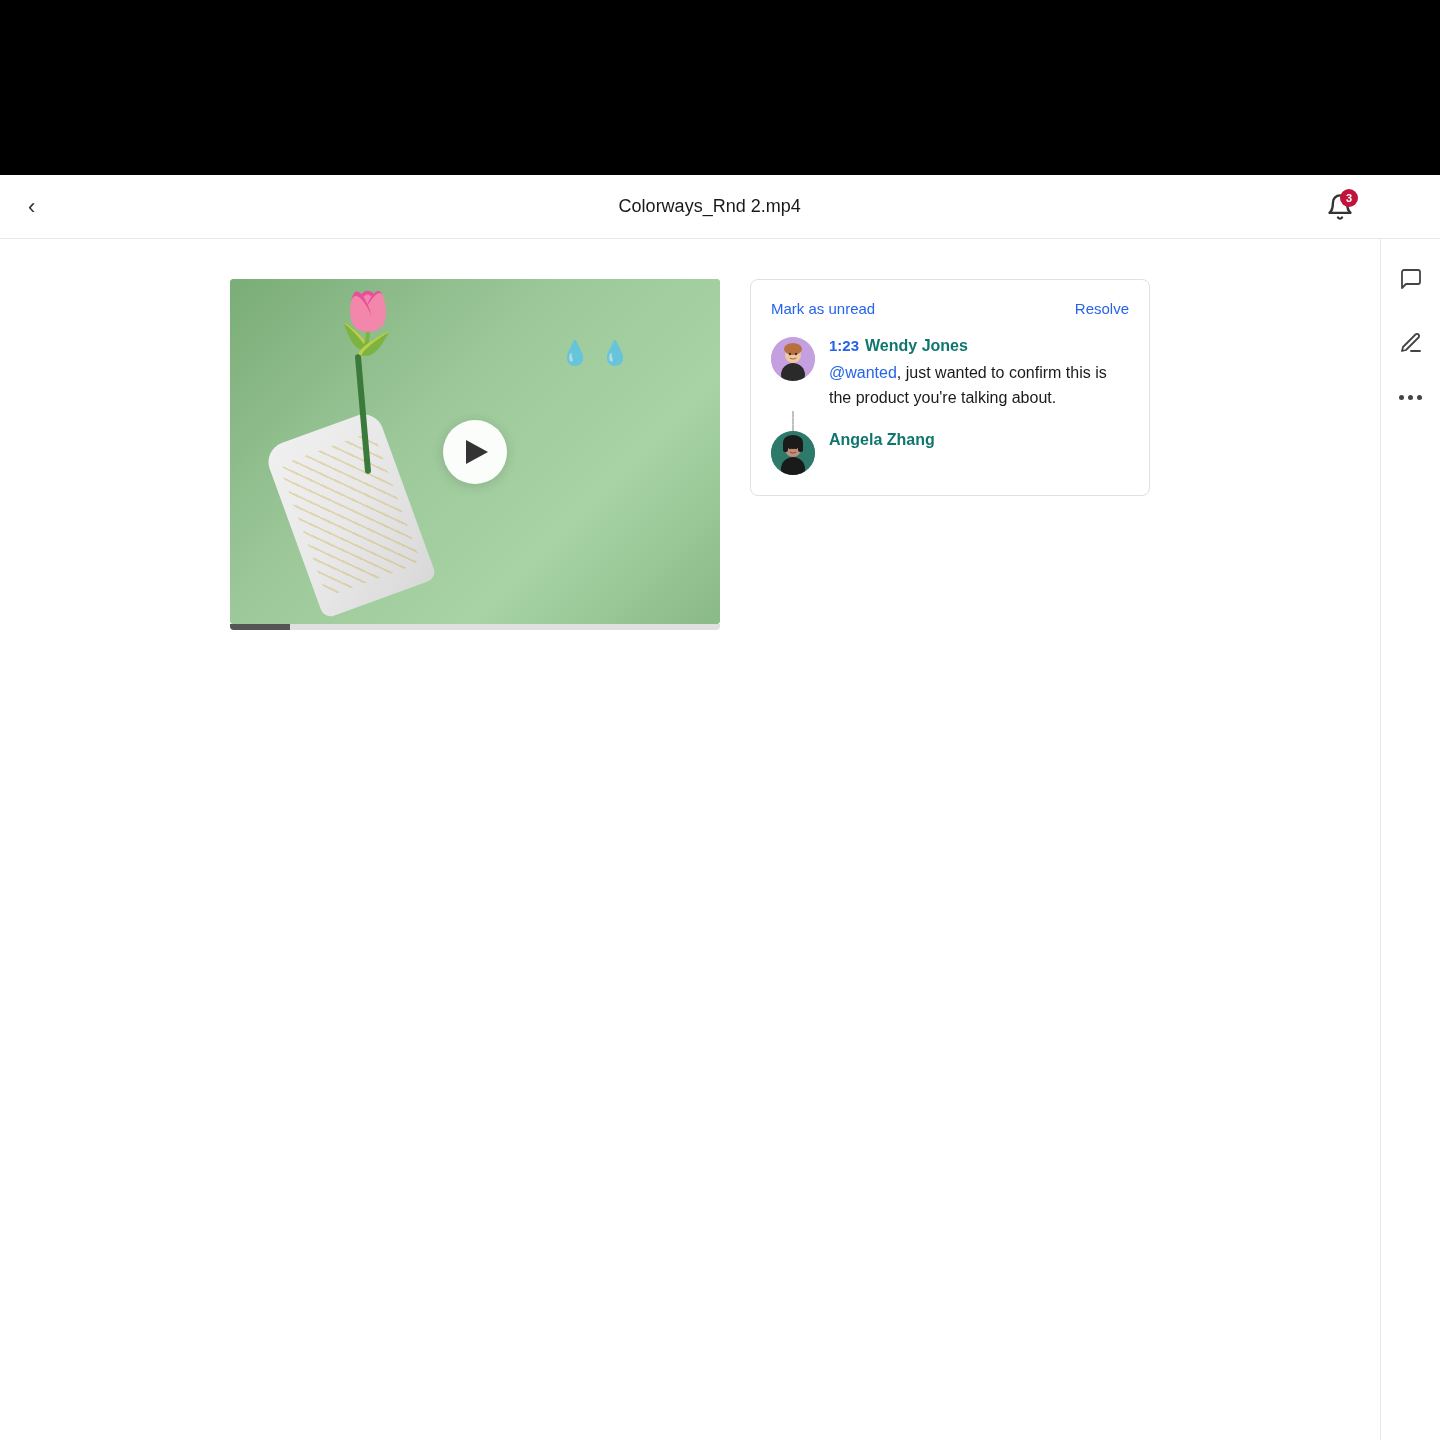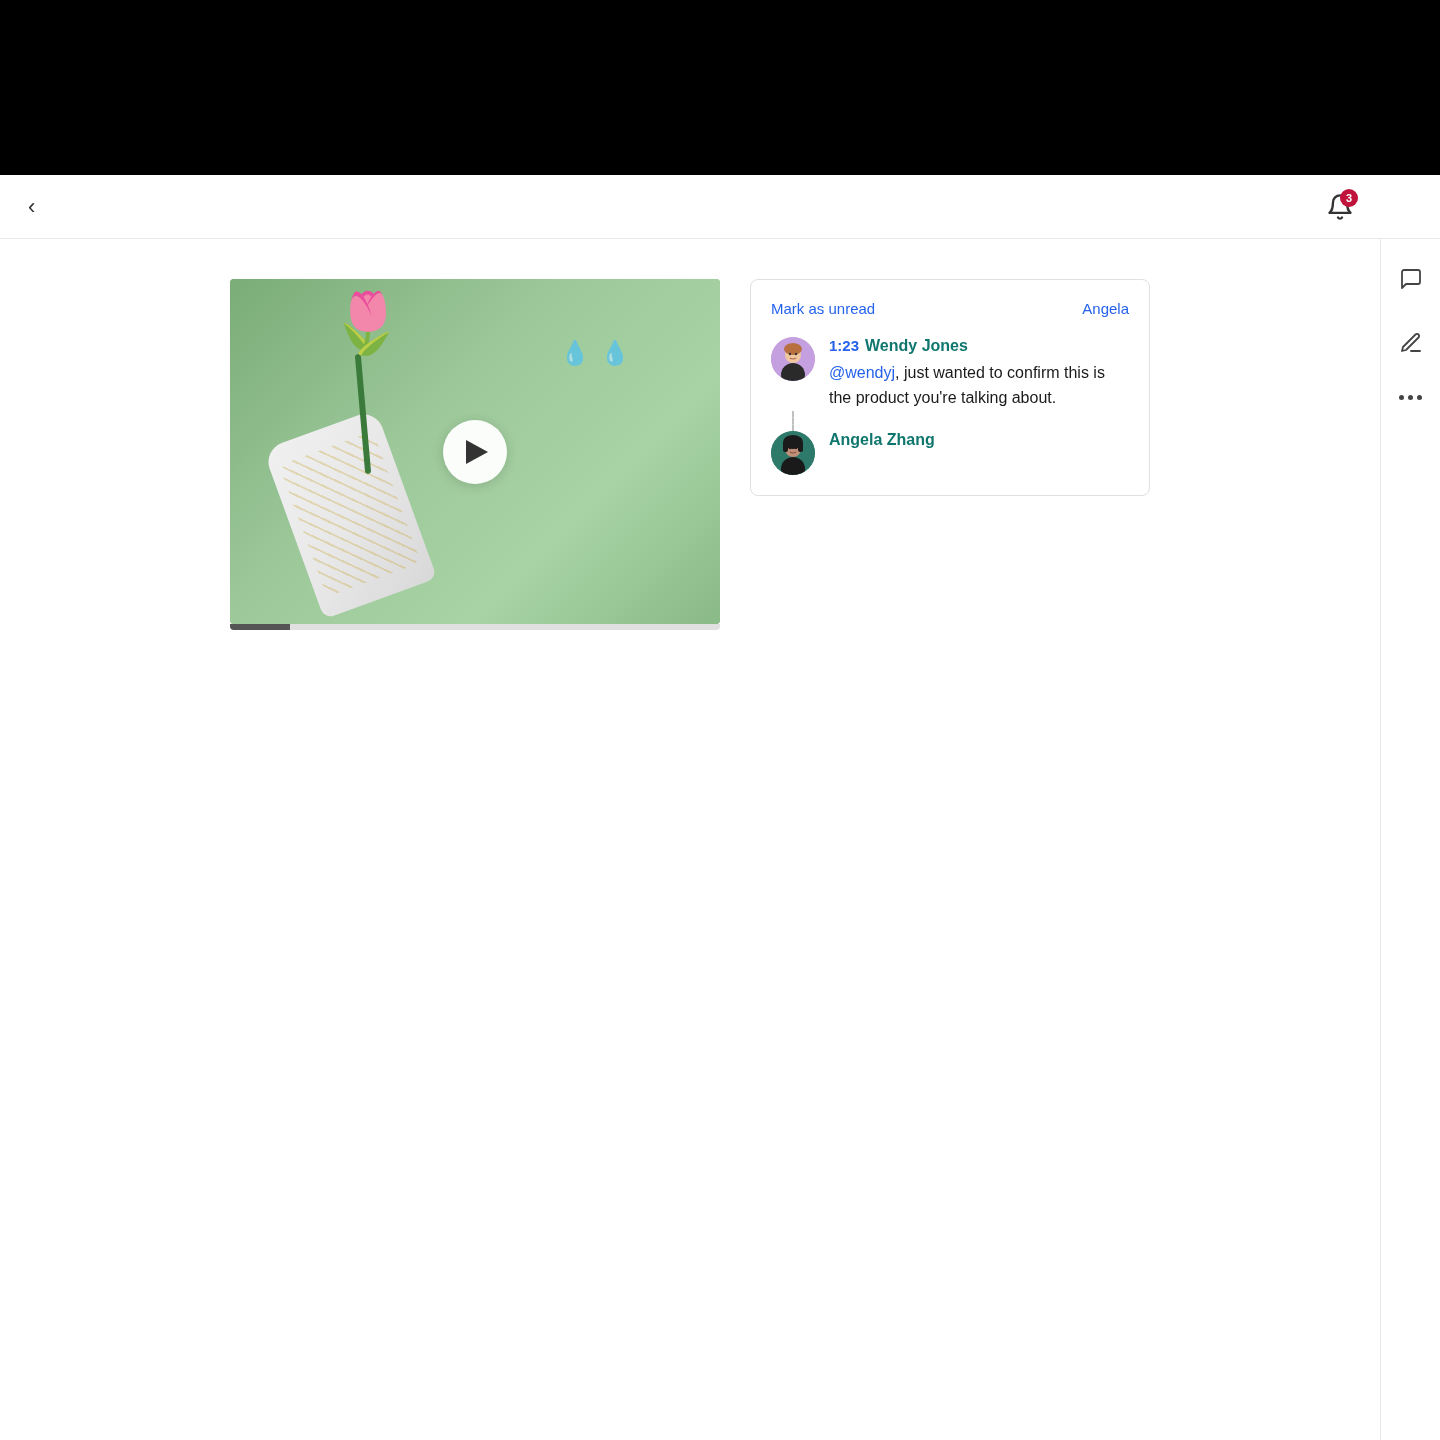--- a/index.html
+++ b/index.html
@@ -411,20 +411,21 @@
   </style>
 </head>
 <body>
 
 <div class="black-bar-top"></div>
 
 <div class="app-container">
 
   <div class="header">
     <button class="header-back">‹</button>
+    <div class="header-title">Colorways_Rnd 2.mp4</div>
     <div class="header-right">
       <button class="notification-btn">
         <svg class="notification-icon" viewBox="0 0 24 24" fill="none" stroke="currentColor" stroke-width="2" stroke-linecap="round" stroke-linejoin="round">
           <path d="M18 8A6 6 0 0 0 6 8c0 7-3 9-3 9h18s-3-2-3-9"></path>
           <path d="M13.73 21a2 2 0 0 1-3.46 0"></path>
         </svg>
         <span class="notification-badge">3</span>
       </button>
     </div>
   </div>
@@ -448,21 +449,21 @@
           </div>
         </div>
         <div class="video-progress">
           <div class="video-progress-fill"></div>
         </div>
       </div>
 
       <div class="comment-panel">
         <div class="comment-actions">
           <button class="mark-unread-btn">Mark as unread</button>
-          <button class="resolve-btn">Angela</button>
+          <button class="resolve-btn">Resolve</button>
         </div>
 
         <div class="comment-thread">
 
           <div class="comment-item">
             <div class="avatar avatar-wendy avatar-wendy-img">
               <svg width="44" height="44" viewBox="0 0 44 44">
                 <circle cx="22" cy="22" r="22" fill="#c4a0e0"></circle>
 
                 <circle cx="22" cy="18" r="8" fill="#f0c8a0"></circle>
@@ -475,21 +476,21 @@
 
                 <path d="M19 21 Q22 23 25 21" stroke="#b06050" stroke-width="1.2" fill="none"></path>
               </svg>
             </div>
             <div class="comment-body">
               <div class="comment-header">
                 <span class="comment-timestamp">1:23</span>
                 <span class="comment-author">Wendy Jones</span>
               </div>
               <div class="comment-text">
-                <span class="mention">@wendyj</span>, just wanted to confirm this is the product you're talking about.
+                <span class="mention">@wanted</span>, just wanted to confirm this is the product you're talking about.
               </div>
             </div>
           </div>
 
           <div class="comment-divider">
             <div class="thread-line-wrapper">
               <div class="thread-line"></div>
             </div>
           </div>
 

